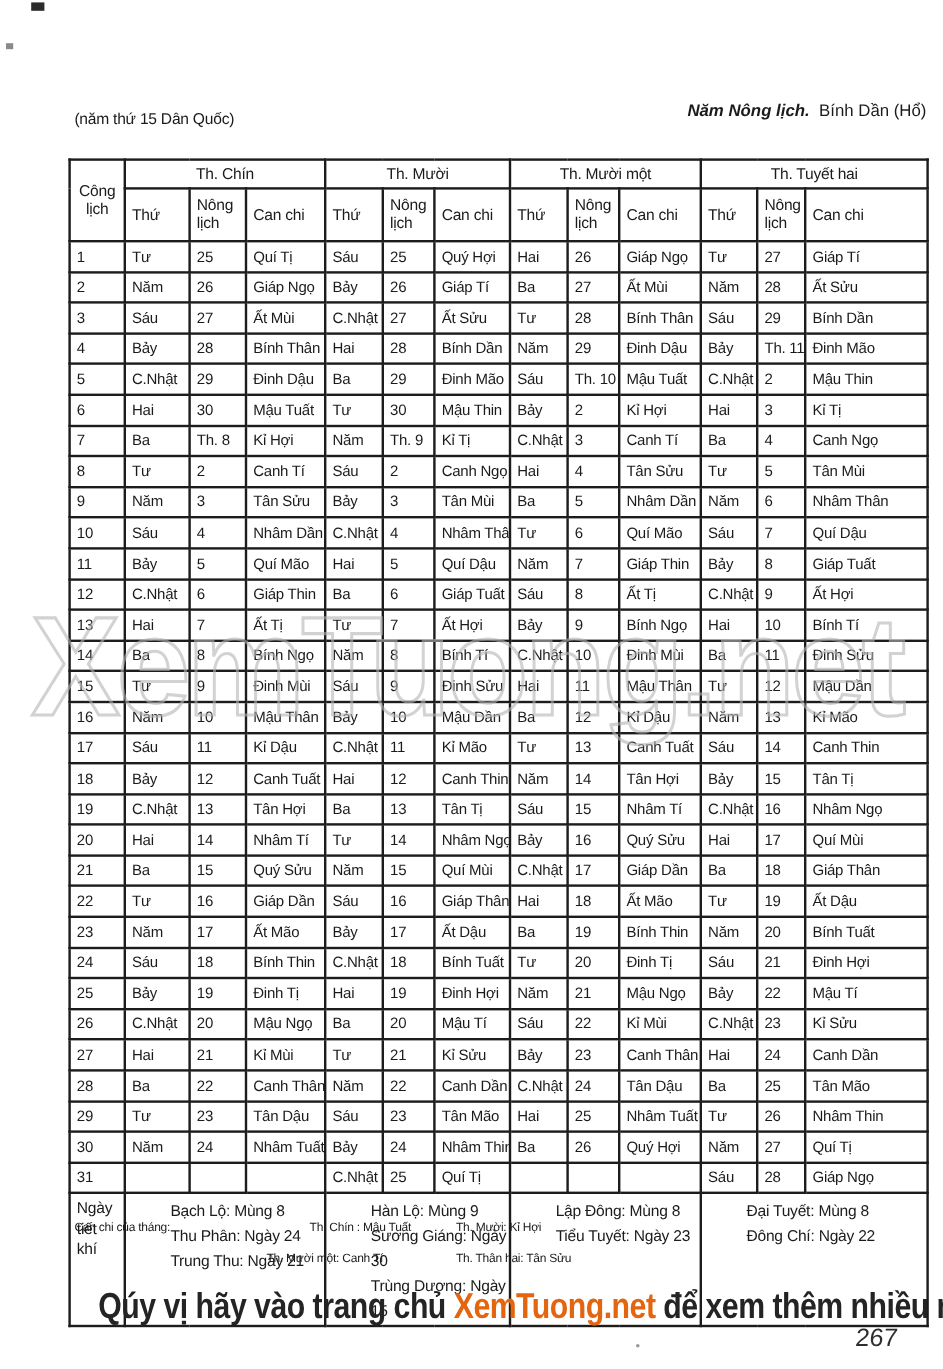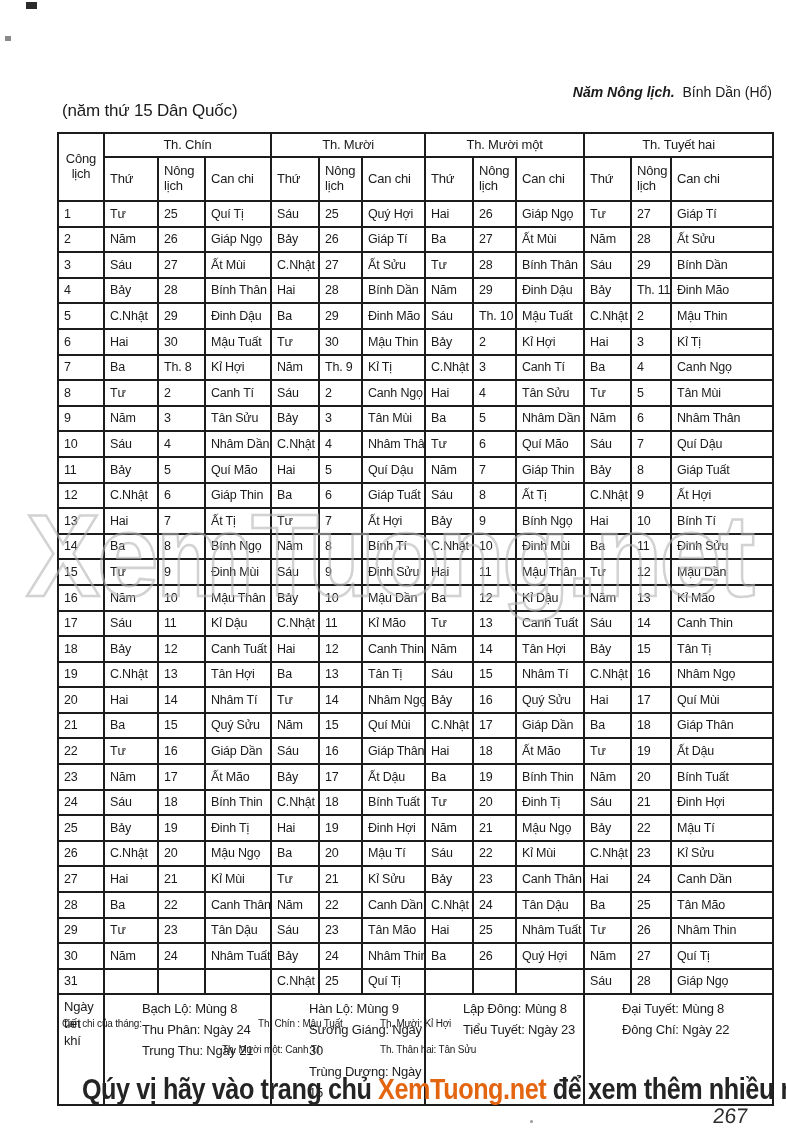--- a/index.html
+++ b/index.html
@@ -5,21 +5,21 @@
 <style>
   html,body{margin:0;padding:0;}
   body{
     width:786px;height:1141px;position:relative;background:#ffffff;
     font-family:"Liberation Sans",sans-serif;color:#1b1b1b;overflow:hidden;
   }
   .speck{position:absolute;}
   
   .hdr-left{position:absolute;left:62px;top:82px;line-height:1.35;}
   .hdr-title{font-size:15px;font-weight:bold;font-style:italic;letter-spacing:-0.2px;}
-  .hdr-sub{font-size:17px;margin-top:18px;letter-spacing:-0.2px;}
+  .hdr-sub{font-size:13px;margin-top:8px;letter-spacing:-0.2px;}
   .hdr-right{position:absolute;right:14px;top:84px;font-size:14px;white-space:nowrap;}
   .hdr-right .lbl{font-weight:bold;font-style:italic;}
   
   table.cal{
     position:absolute;left:57px;top:132px;width:715px;
     border-collapse:collapse;table-layout:fixed;
   }
   table.cal th,table.cal td{
     border:2px solid #1c1c1c;font-size:12.5px;font-weight:normal;
     padding:1px 2px 1px 5px;text-align:left;vertical-align:middle;

